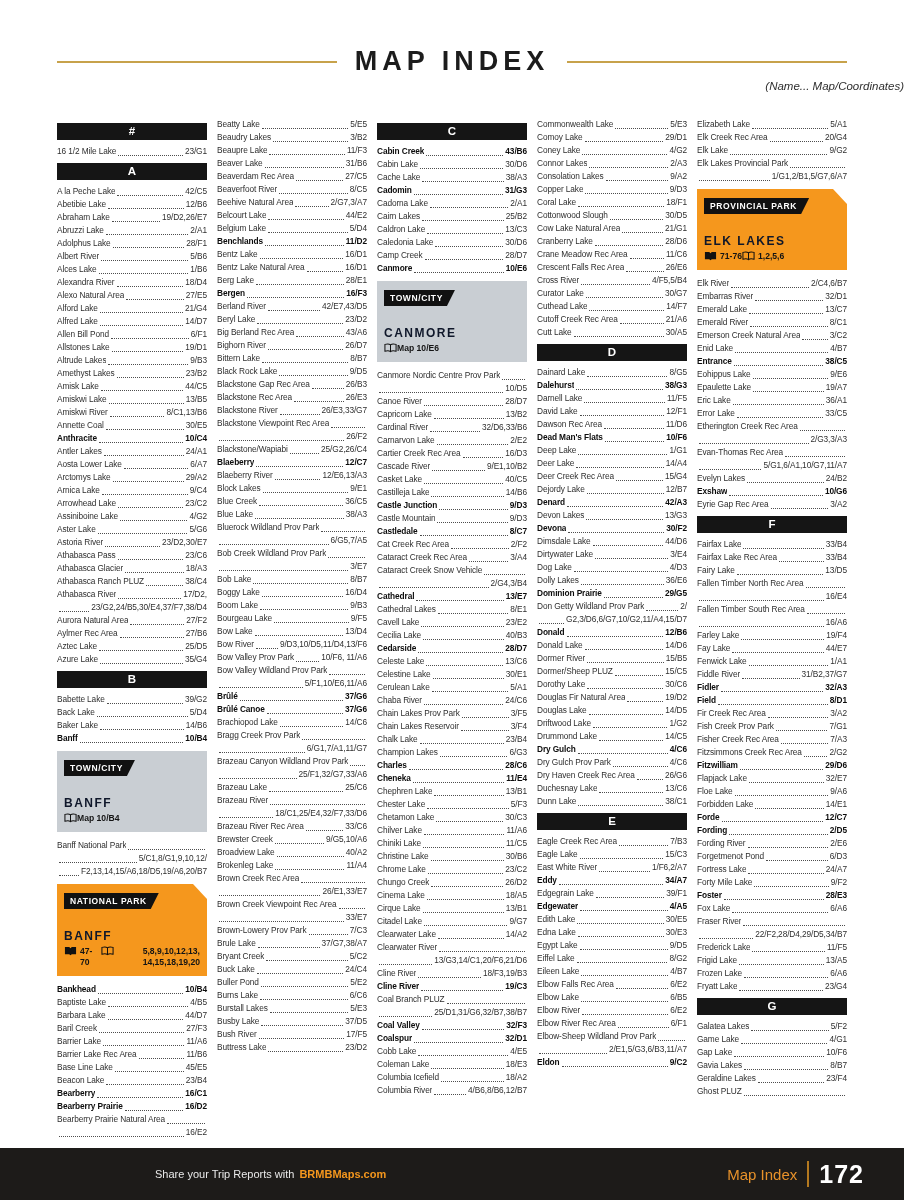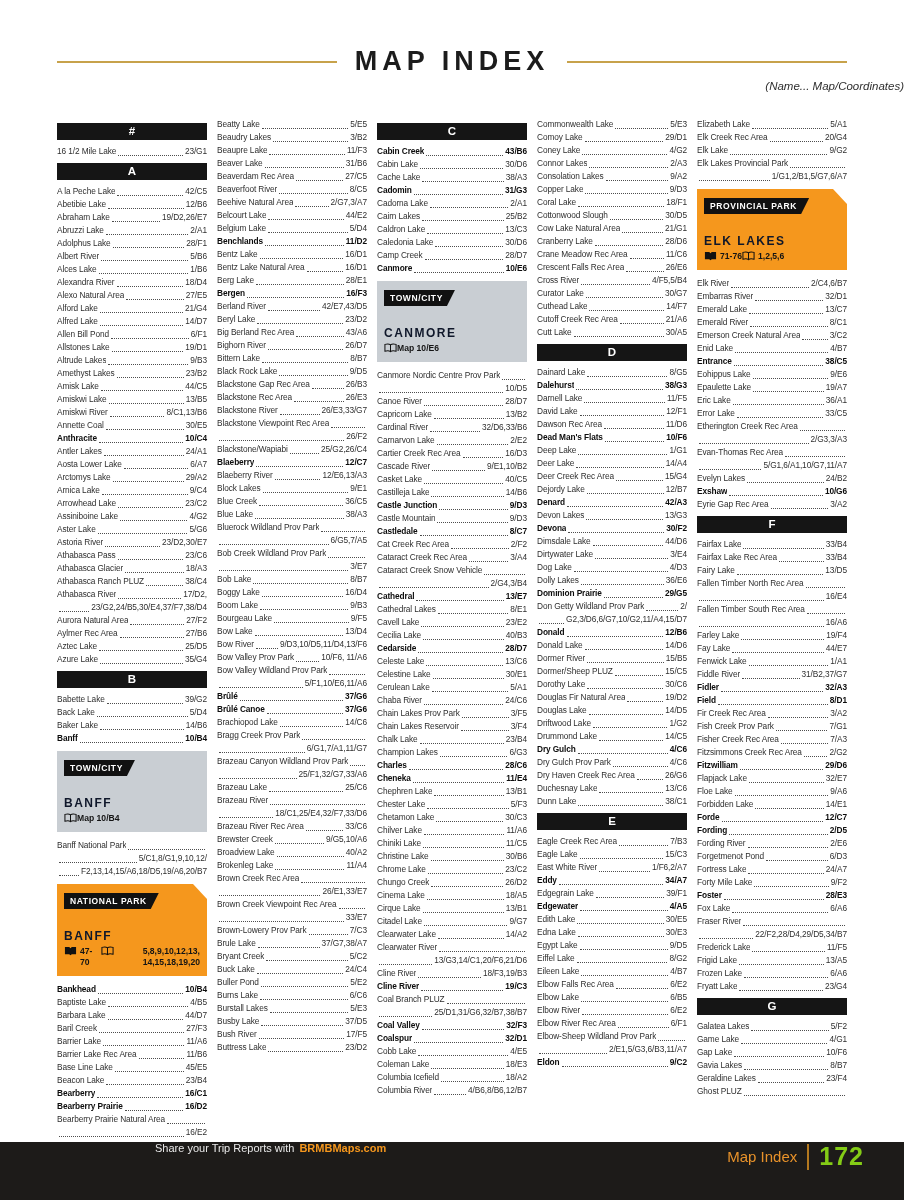--- a/index.html
+++ b/index.html
@@ -31,27 +31,27 @@
   .box.park { background:#f5971d; clip-path:polygon(0 0, calc(100% - 14px) 0, 100% 15px, 100% 100%, 0 100%); }
   .box-tag { display:inline-block; background:#111; color:#fff; font-weight:bold; font-size:8.5px; letter-spacing:0.6px; padding:3px 12px 3px 6px; clip-path:polygon(0 0, 100% 0, calc(100% - 8px) 100%, 0 100%); }
   .box-title { font-size:12px; font-weight:bold; letter-spacing:1.5px; color:#0f172a; margin-top:20px; }
   .box-meta { display:flex; align-items:flex-start; font-size:8.6px; font-weight:bold; color:#141414; margin-top:3px; line-height:11px; }
   .box-meta .icon { flex:0 0 auto; display:inline-block; width:13px; height:10px; }
   .box-meta .icon svg { display:block; width:13px; height:10px; }
   .box-meta .grp { display:flex; gap:3px; }
   .maps-list { max-width:86px; white-space:normal; text-align:right; }
 
   
-  .footer { position:absolute; left:0; bottom:0; width:904px; height:58px; background:#1d1b19; display:flex; align-items:flex-start; }
+  .footer { position:absolute; left:0; bottom:0; width:904px; height:52px; background:#1d1b19; display:flex; align-items:center; }
   .footer-left { padding-left:155px; font-size:11px; color:#e9e9e9; display:flex; gap:5px; align-items:center; }
   .footer-brand { color:#f5971d; font-weight:bold; }
   .footer-right { margin-left:auto; padding-right:40px; display:flex; align-items:center; gap:10px; }
   .footer-label { color:#e8922a; font-size:15px; }
   .footer-divider { width:2px; height:26px; background:#b4791f; }
-  .footer-page { color:#84cc16; font-size:25px; font-weight:bold; letter-spacing:1px; }
+  .footer-page { color:#ffffff; font-size:25px; font-weight:bold; letter-spacing:1px; }
 </style>
 </head>
 <body>
 
 <div class="page-header">
   <div class="title-row">
     <div class="rule"></div>
     <div class="main-title">MAP INDEX</div>
     <div class="rule"></div>
   </div>

